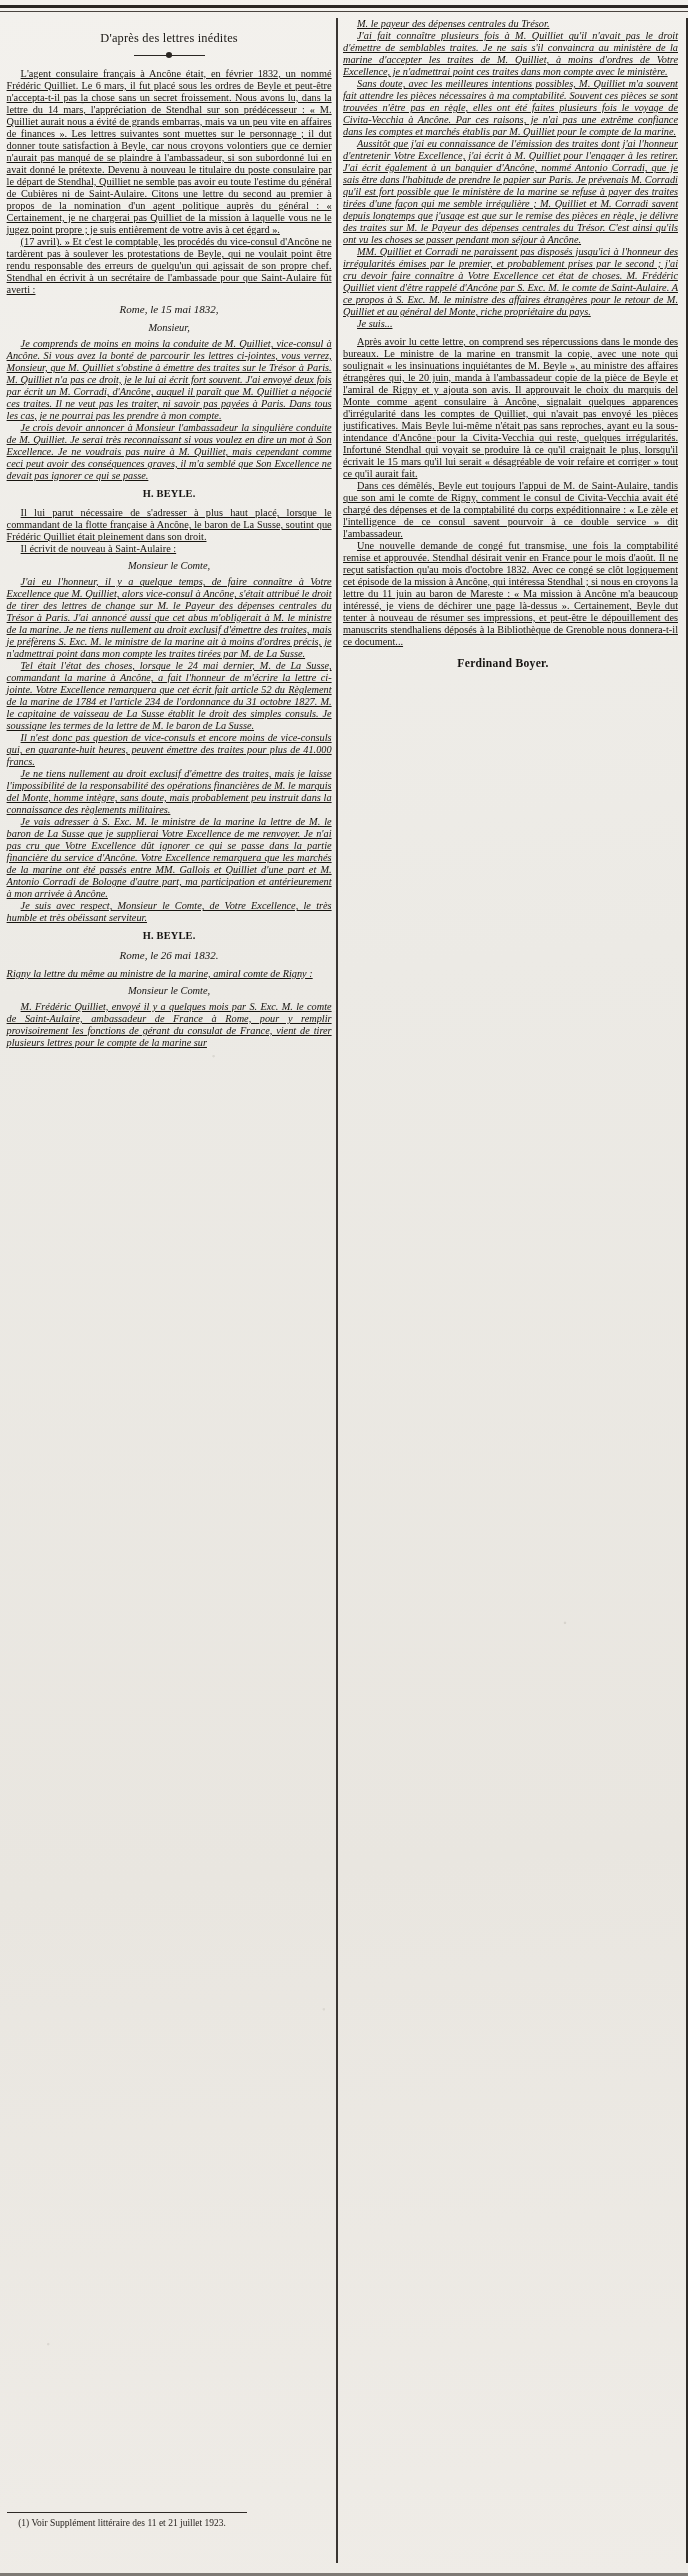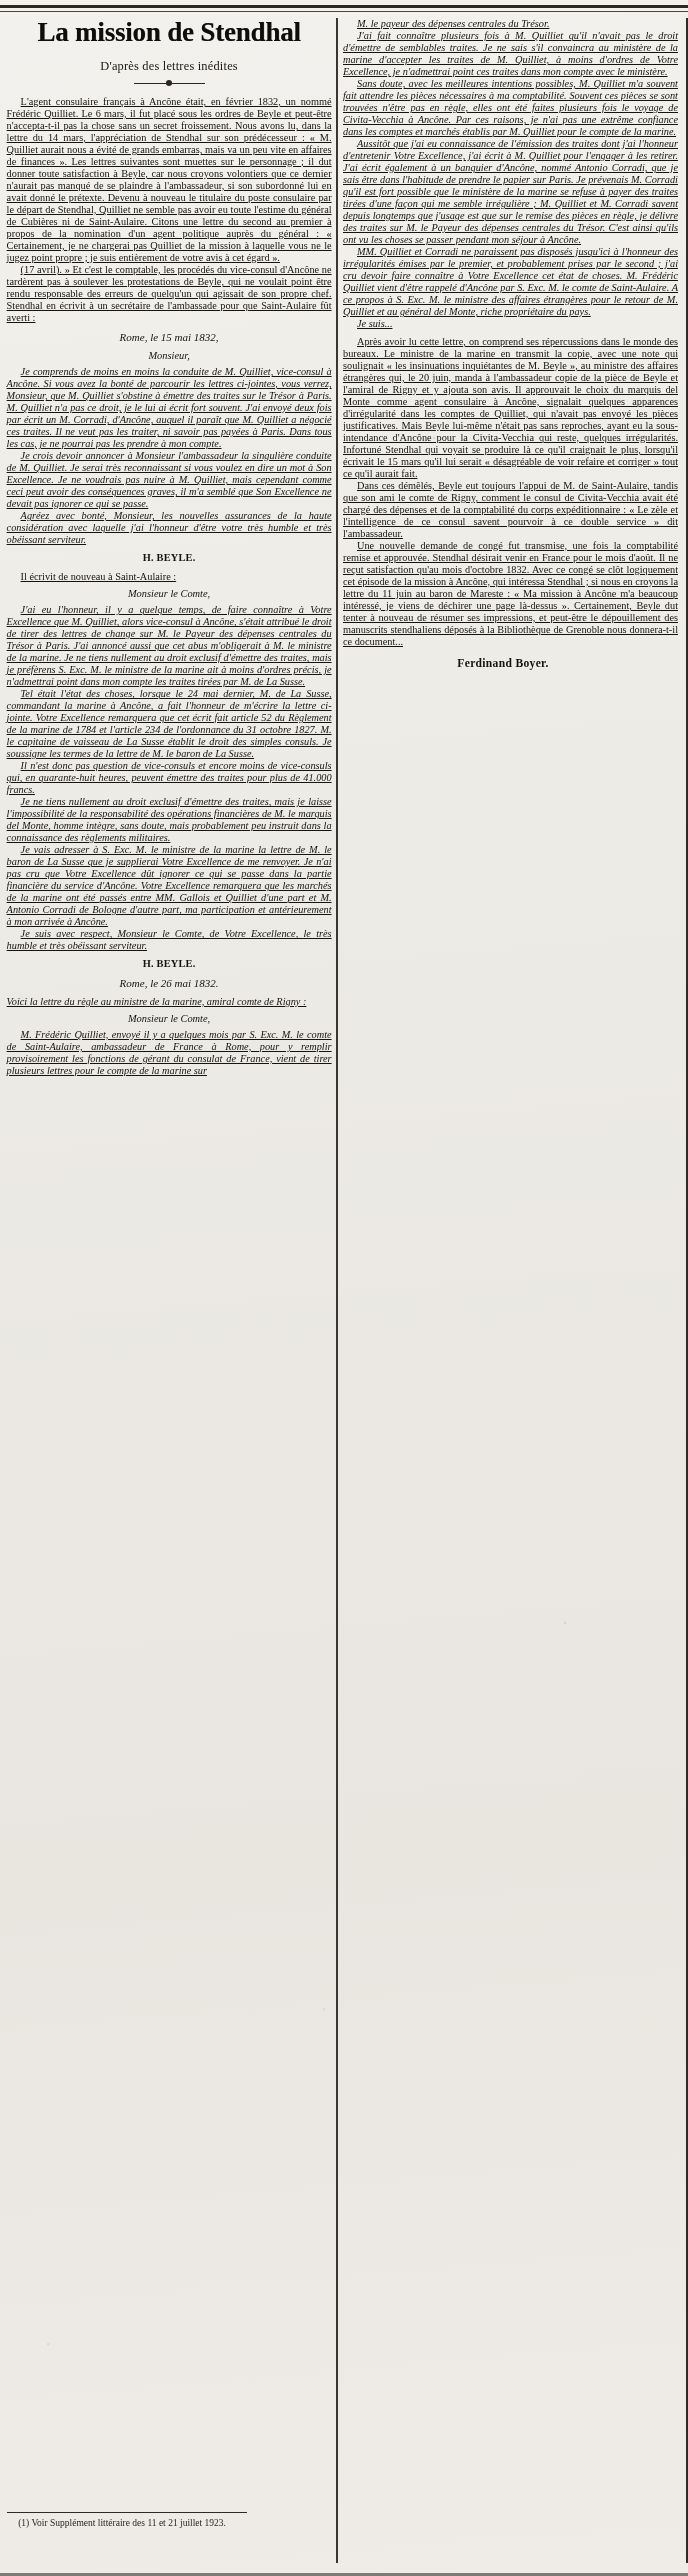--- a/index.html
+++ b/index.html
@@ -193,48 +193,47 @@
   <div class="top-rule-a"></div>
   <div class="top-rule-b"></div>
   <div class="col-sep"></div>
   <div class="col-sep right-edge"></div>
 
   <div class="columns">
 
     <div class="col col-left">
 
       <div class="masthead">
-        <div class="title-line">La mission de Stendhal</div>
         <div class="subtitle">D'après des lettres inédites</div>
         <div class="orn"></div>
       </div>
 
       <p>L'agent consulaire français à Ancône était, en février 1832, un nommé Frédéric Quilliet. Le 6 mars, il fut placé sous les ordres de Beyle et peut-être n'accepta-t-il pas la chose sans un secret froissement. Nous avons lu, dans la lettre du 14 mars, l'appréciation de Stendhal sur son prédécesseur : « M. Quilliet aurait nous a évité de grands embarras, mais va un peu vite en affaires de finances ». Les lettres suivantes sont muettes sur le personnage ; il dut donner toute satisfaction à Beyle, car nous croyons volontiers que ce dernier n'aurait pas manqué de se plaindre à l'ambassadeur, si son subordonné lui en avait donné le prétexte. Devenu à nouveau le titulaire du poste consulaire par le départ de Stendhal, Quilliet ne semble pas avoir eu toute l'estime du général de Cubières ni de Saint-Aulaire. Citons une lettre du second au premier à propos de la nomination d'un agent politique auprès du général : « Certainement, je ne chargerai pas Quilliet de la mission à laquelle vous ne le jugez point propre ; je suis entièrement de votre avis à cet égard ».</p>
       <p>(17 avril). » Et c'est le comptable, les procédés du vice-consul d'Ancône ne tardèrent pas à soulever les protestations de Beyle, qui ne voulait point être rendu responsable des erreurs de quelqu'un qui agissait de son propre chef. Stendhal en écrivit à un secrétaire de l'ambassade pour que Saint-Aulaire fût averti :</p>
 
       <div class="letter-date">Rome, le 15 mai 1832,</div>
       <div class="salutation">Monsieur,</div>
       <p class="it">Je comprends de moins en moins la conduite de M. Quilliet, vice-consul à Ancône. Si vous avez la bonté de parcourir les lettres ci-jointes, vous verrez, Monsieur, que M. Quilliet s'obstine à émettre des traites sur le Trésor à Paris. M. Quilliet n'a pas ce droit, je le lui ai écrit fort souvent. J'ai envoyé deux fois par écrit un M. Corradi, d'Ancône, auquel il paraît que M. Quilliet a négocié ces traites. Il ne veut pas les traiter, ni savoir pas payées à Paris. Dans tous les cas, je ne pourrai pas les prendre à mon compte.</p>
       <p class="it">Je crois devoir annoncer à Monsieur l'ambassadeur la singulière conduite de M. Quilliet. Je serai très reconnaissant si vous voulez en dire un mot à Son Excellence. Je ne voudrais pas nuire à M. Quilliet, mais cependant comme ceci peut avoir des conséquences graves, il m'a semblé que Son Excellence ne devait pas ignorer ce qui se passe.</p>
-      <p class="it">Agréez avec bonté, Monsieur, les nouvelles assurances de la haute considération avec laquelle j'ai l'honneur d'être votre très humble et très obéissant serviteur.</p>
       <div class="signature">H. BEYLE.</div>
 
+      <p>Il lui parut nécessaire de s'adresser à plus haut placé, lorsque le commandant de la flotte française à Ancône, le baron de La Susse, soutint que Frédéric Quilliet était pleinement dans son droit.</p>
       <p>Il écrivit de nouveau à Saint-Aulaire :</p>
 
       <div class="salutation">Monsieur le Comte,</div>
       <p class="it">J'ai eu l'honneur, il y a quelque temps, de faire connaître à Votre Excellence que M. Quilliet, alors vice-consul à Ancône, s'était attribué le droit de tirer des lettres de change sur M. le Payeur des dépenses centrales du Trésor à Paris. J'ai annoncé aussi que cet abus m'obligerait à M. le ministre de la marine. Je ne tiens nullement au droit exclusif d'émettre des traites, mais je préfèrens S. Exc. M. le ministre de la marine ait à moins d'ordres précis, je n'admettrai point dans mon compte les traites tirées par M. de La Susse.</p>
       <p class="it">Tel était l'état des choses, lorsque le 24 mai dernier, M. de La Susse, commandant la marine à Ancône, a fait l'honneur de m'écrire la lettre ci-jointe. Votre Excellence remarquera que cet écrit fait article 52 du Règlement de la marine de 1784 et l'article 234 de l'ordonnance du 31 octobre 1827. M. le capitaine de vaisseau de La Susse établit le droit des simples consuls. Je soussigne les termes de la lettre de M. le baron de La Susse.</p>
       <p class="it">Il n'est donc pas question de vice-consuls et encore moins de vice-consuls qui, en quarante-huit heures, peuvent émettre des traites pour plus de 41.000 francs.</p>
       <p class="it">Je ne tiens nullement au droit exclusif d'émettre des traites, mais je laisse l'impossibilité de la responsabilité des opérations financières de M. le marquis del Monte, homme intègre, sans doute, mais probablement peu instruit dans la connaissance des règlements militaires.</p>
       <p class="it">Je vais adresser à S. Exc. M. le ministre de la marine la lettre de M. le baron de La Susse que je supplierai Votre Excellence de me renvoyer. Je n'ai pas cru que Votre Excellence dût ignorer ce qui se passe dans la partie financière du service d'Ancône. Votre Excellence remarquera que les marchés de la marine ont été passés entre MM. Gallois et Quilliet d'une part et M. Antonio Corradi de Bologne d'autre part, ma participation et antérieurement à mon arrivée à Ancône.</p>
       <p class="it">Je suis avec respect, Monsieur le Comte, de Votre Excellence, le très humble et très obéissant serviteur.</p>
       <div class="signature">H. BEYLE.</div>
 
       <div class="letter-date">Rome, le 26 mai 1832.</div>
-      <p class="it noindent">Voici la lettre du règle au ministre de la marine, amiral comte de Rigny :</p>
+      <p class="it noindent">Rigny la lettre du même au ministre de la marine, amiral comte de Rigny :</p>
       <div class="salutation">Monsieur le Comte,</div>
       <p class="it">M. Frédéric Quilliet, envoyé il y a quelques mois par S. Exc. M. le comte de Saint-Aulaire, ambassadeur de France à Rome, pour y remplir provisoirement les fonctions de gérant du consulat de France, vient de tirer plusieurs lettres pour le compte de la marine sur</p>
 
     </div>
 
     <div class="col col-right">
 
       <p class="it">M. le payeur des dépenses centrales du Trésor.</p>
       <p class="it">J'ai fait connaître plusieurs fois à M. Quilliet qu'il n'avait pas le droit d'émettre de semblables traites. Je ne sais s'il convaincra au ministère de la marine d'accepter les traites de M. Quilliet, à moins d'ordres de Votre Excellence, je n'admettrai point ces traites dans mon compte avec le ministère.</p>
       <p class="it">Sans doute, avec les meilleures intentions possibles, M. Quilliet m'a souvent fait attendre les pièces nécessaires à ma comptabilité. Souvent ces pièces se sont trouvées n'être pas en règle, elles ont été faites plusieurs fois le voyage de Civita-Vecchia à Ancône. Par ces raisons, je n'ai pas une extrême confiance dans les comptes et marchés établis par M. Quilliet pour le compte de la marine.</p>

